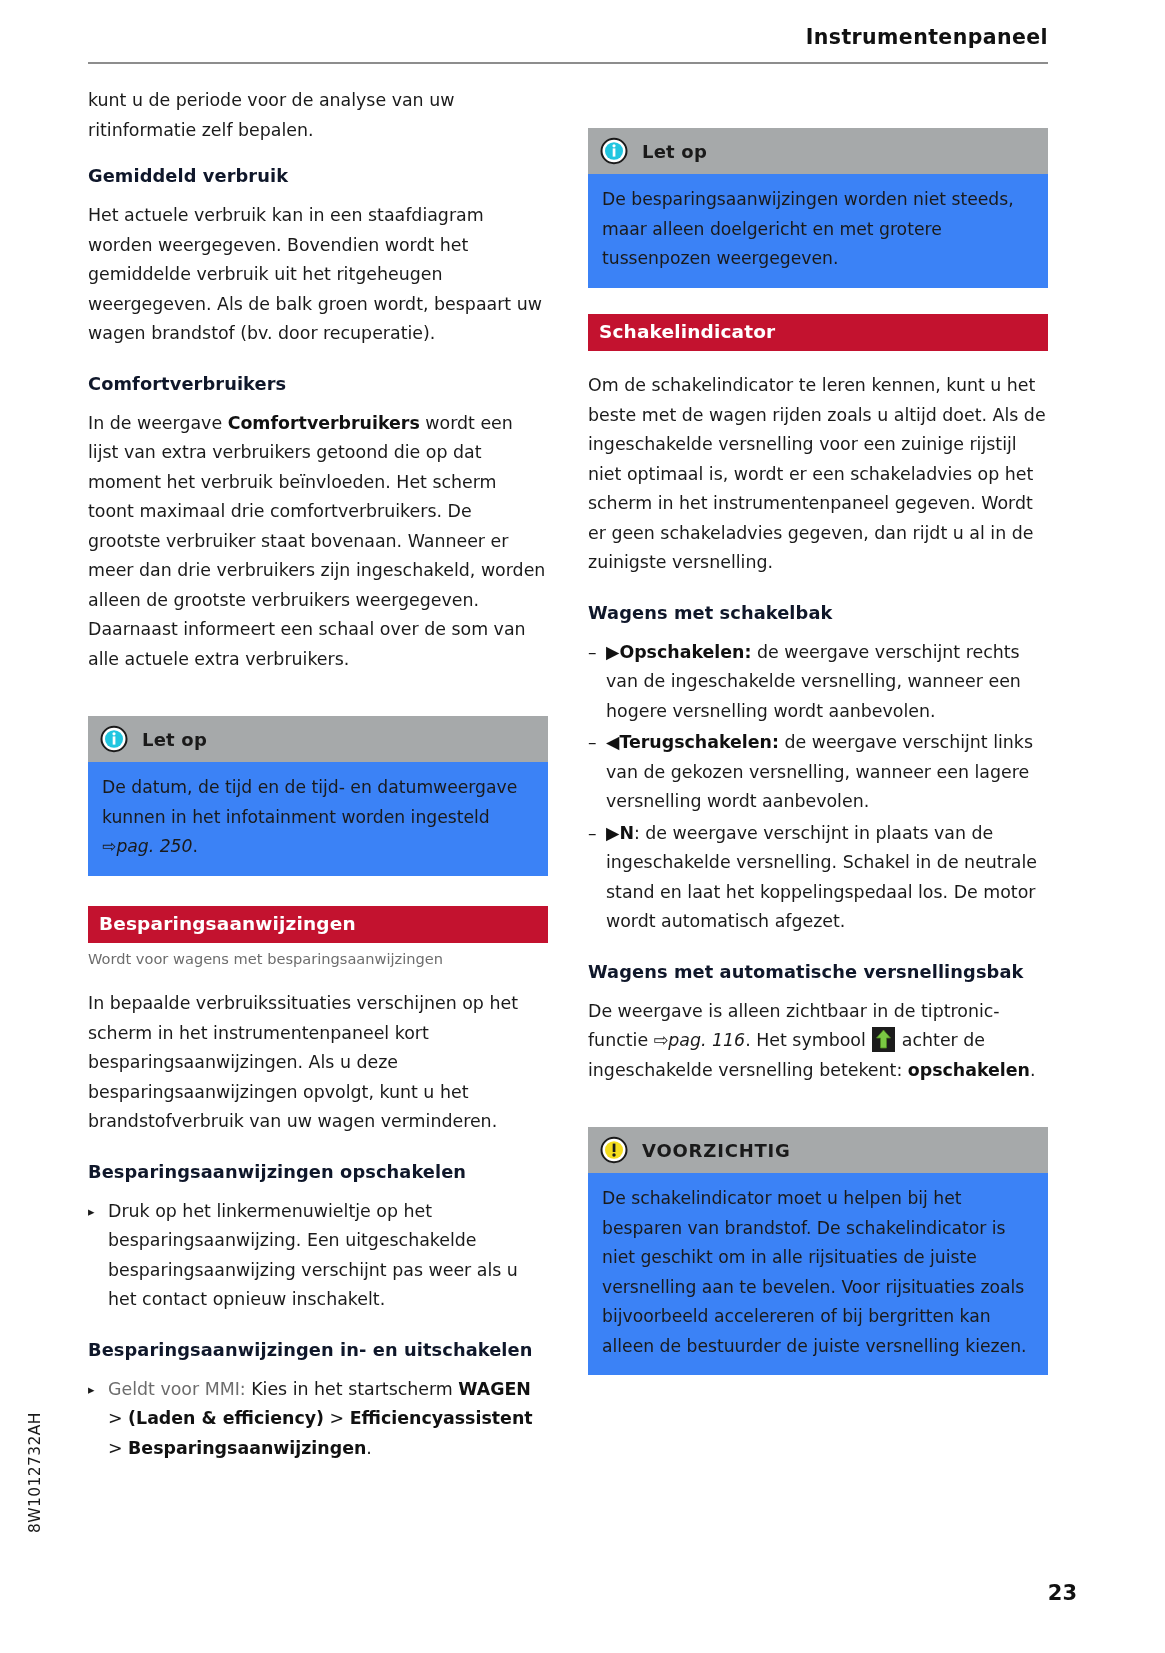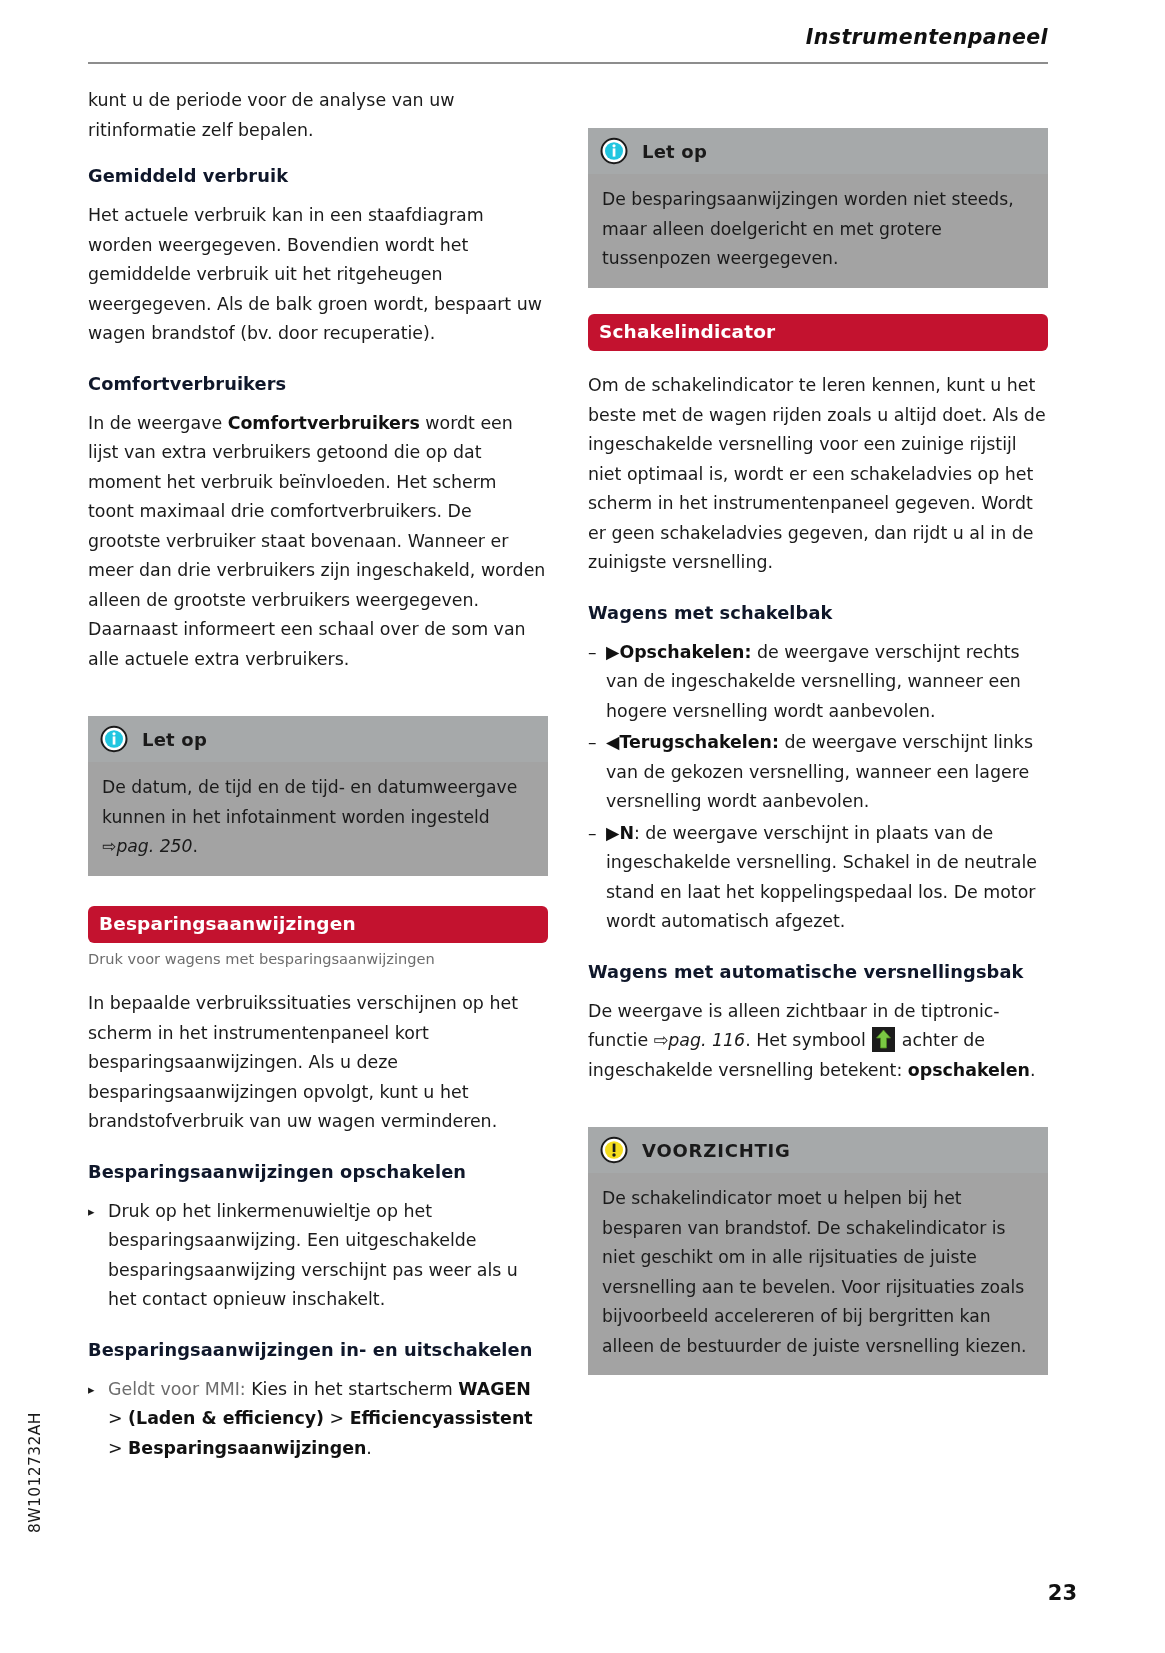--- a/index.html
+++ b/index.html
@@ -28,21 +28,20 @@
     top: 26px;
     width: 960px;
     text-align: right;
   }
   .header-title {
     font-size: 20.5px;
     font-weight: bold;
     letter-spacing: 0.4px;
     color: #111;
     line-height: 1.1;
-    font-style: italic;
   }
   .header-rule {
     position: absolute;
     left: 88px;
     top: 62px;
     width: 960px;
     height: 1.5px;
     background: #8d8d8d;
   }
 
@@ -79,21 +78,20 @@
   
   .sec-head {
     background: #c3122f;
     color: #ffffff;
     font-weight: bold;
     font-size: 18.5px;
     line-height: 1;
     padding: 9px 11px 10px 11px;
     margin: 30px 0 0 0;
     letter-spacing: 0.15px;
-    border-radius: 6px;
   }
   .sec-sub {
     font-size: 14.6px;
     color: #6d6d6d;
     margin: 6px 0 20px 0;
     line-height: 20px;
   }
   .sec-head + .para { margin-top: 20px; }
 
   
@@ -111,21 +109,21 @@
   .box-head-title {
     font-size: 18px;
     font-weight: bold;
     color: #1a1a1a;
     letter-spacing: 0.2px;
   }
   .box-head-title.caps {
     letter-spacing: 0.8px;
   }
   .box-body {
-    background: #a3a3a3;
+    background: #3b82f6;
     padding: 11px 14px 14px 14px;
   }
   .box-body p {
     margin: 0;
     font-size: 17.2px;
     line-height: 29.5px;
   }
 
   
   .icon-circle {
@@ -232,21 +230,21 @@
           </svg>
         </span>
         <span class="box-head-title">Let op</span>
       </div>
       <div class="box-body">
         <p><span>De datum, de tijd en de tijd- en datumweergave kunnen in het infotainment worden ingesteld </span><span class="ital">⇨</span><span class="ital">pag. 250</span><span>.</span></p>
       </div>
     </div>
 
     <div class="sec-head">Besparingsaanwijzingen</div>
-    <div class="sec-sub">Druk voor wagens met besparingsaanwijzingen</div>
+    <div class="sec-sub">Wordt voor wagens met besparingsaanwijzingen</div>
 
     <p class="para">In bepaalde verbruikssituaties verschijnen op het scherm in het instrumentenpaneel kort besparingsaanwijzingen. Als u deze besparingsaanwijzingen opvolgt, kunt u het brandstofverbruik van uw wagen verminderen.</p>
 
 
     <h3 class="sub">Besparingsaanwijzingen opschakelen</h3>
     <ul class="bul">
       <li><span class="mark tri">▸</span><span>Druk op het linkermenuwieltje op het besparingsaanwijzing. Een uitgeschakelde besparingsaanwijzing verschijnt pas weer als u het contact opnieuw inschakelt.</span></li>
     </ul>
 
     <h3 class="sub">Besparingsaanwijzingen in- en uitschakelen</h3>

